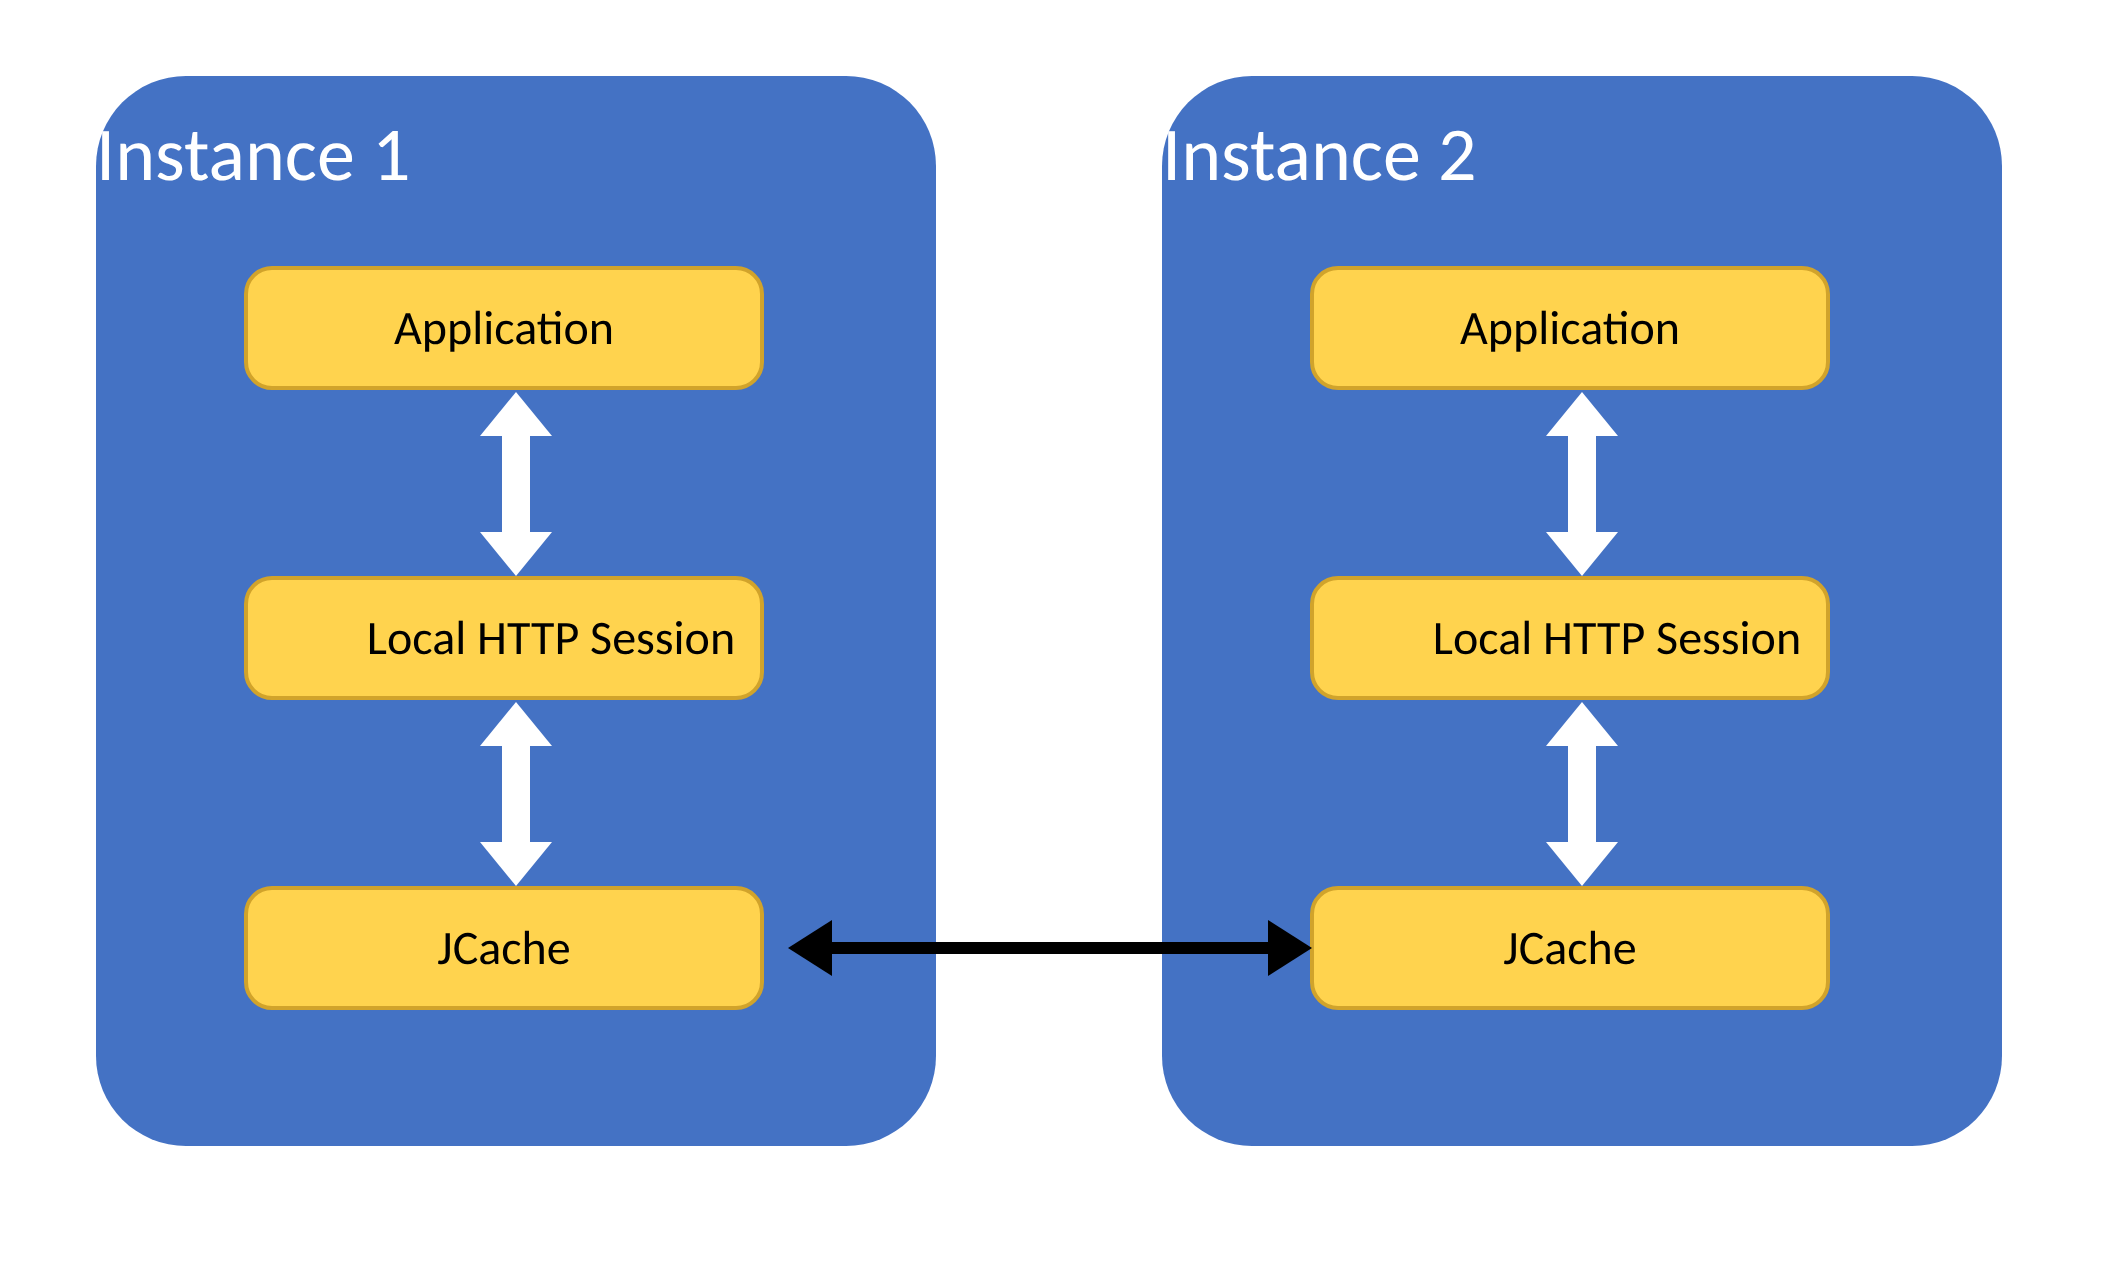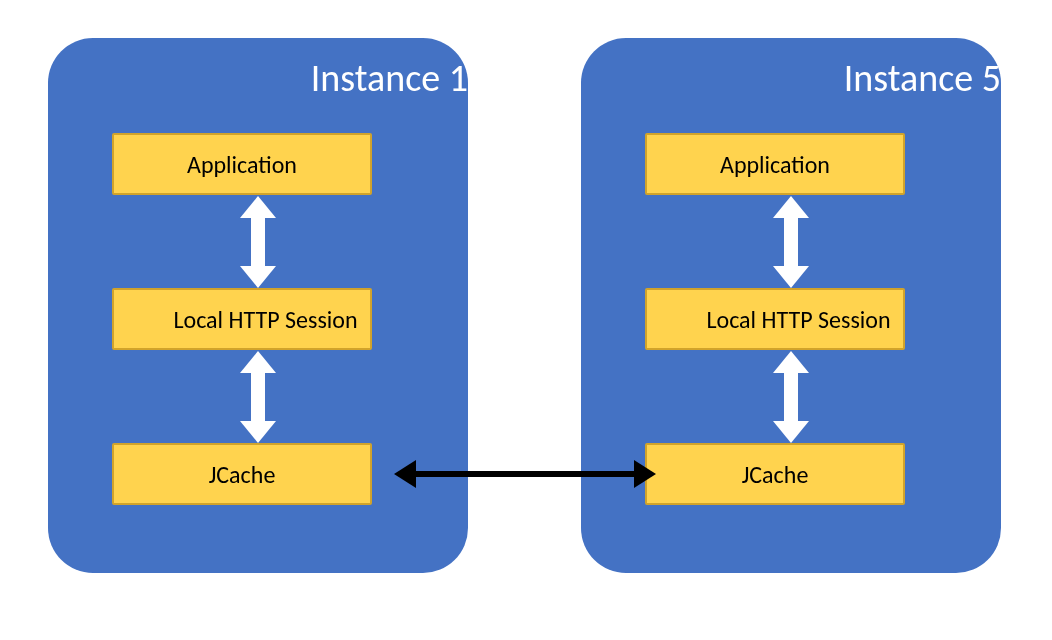--- a/index.html
+++ b/index.html
@@ -19,36 +19,36 @@
     height: 535px;
     background: #4472C4;
     border-radius: 45px;
     box-sizing: border-box;
   }
   #inst1 { left: 48px; top: 38px; }
   #inst2 { left: 581px; top: 38px; }
 
   .instance-title {
     width: 100%;
-    text-align: right;
+    text-align: left;
     color: #ffffff;
     font-size: 38px;
     font-weight: 400;
     margin-top: 20px;
     line-height: 1.1;
   }
 
   .box {
     position: absolute;
-    left: 64px;
+    left: 74px;
     width: 260px;
     height: 62px;
     background: #FFD34E;
     border: 2px solid #D1A32B;
-    border-radius: 2px;
+    border-radius: 14px;
     box-sizing: border-box;
     display: flex;
     align-items: center;
     justify-content: center;
     color: #000;
     font-size: 24px;
   }
   .box.app    { top: 95px; }
   .box.sess   { top: 250px; padding-left: 47px; }
   .box.jcache { top: 405px; }
@@ -135,21 +135,21 @@
       <div class="stem"></div>
       <div class="head down"></div>
   </div>
 
   <div class="box jcache">
     <span>JCache</span>
   </div>
 </div>
 
 <div class="instance" id="inst2">
-  <div class="instance-title">Instance 5</div>
+  <div class="instance-title">Instance 2</div>
 
   <div class="box app">
     <span>Application</span>
   </div>
 
   <div class="varrow va1">
     <div class="head up"></div>
       <div class="stem"></div>
       <div class="head down"></div>
   </div>

